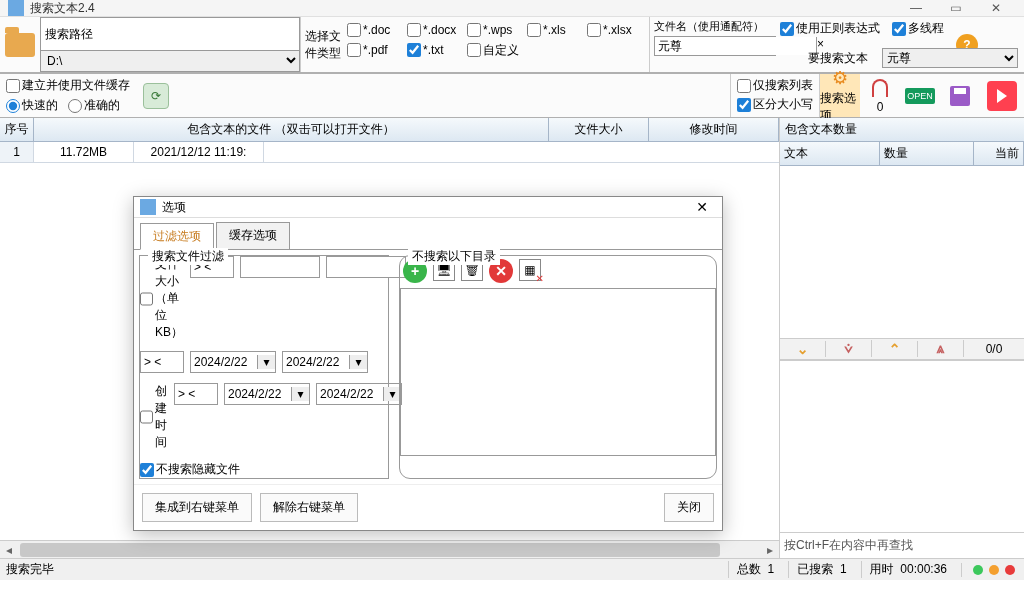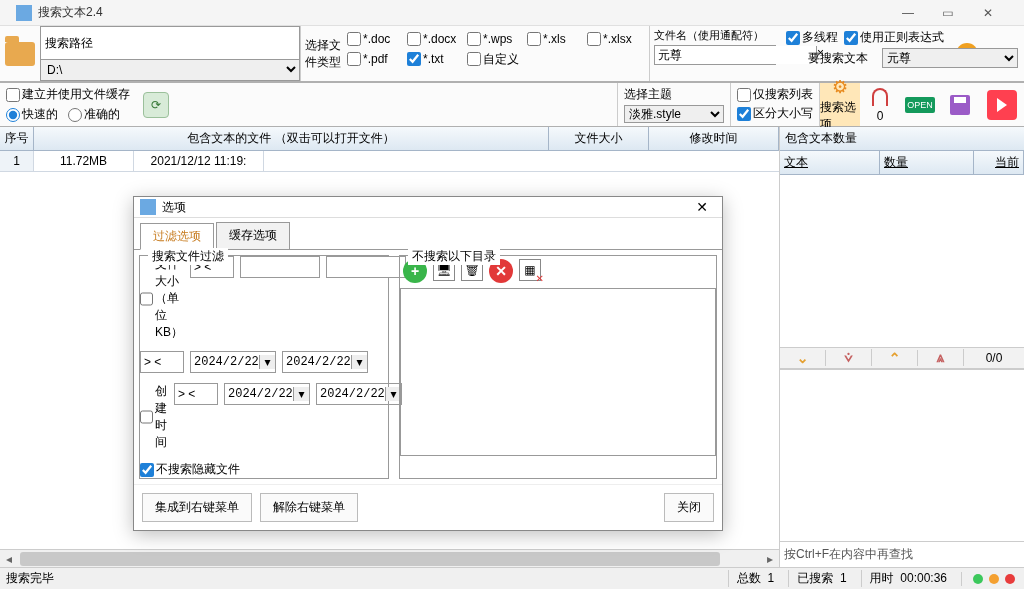--- a/index.html
+++ b/index.html
@@ -1,17 +1,17 @@
 <!DOCTYPE html>
 <html><head>
 <meta charset="utf-8">
 <style>
 * { box-sizing: border-box; margin: 0; padding: 0; font-family: "Microsoft YaHei", sans-serif; font-size: 12px; }
 body { background: #fff; width: 1024px; height: 612px; overflow: hidden; position: relative; }
-.titlebar { height: 26px; display: flex; align-items: center; padding: 0 16px; border-bottom: 1px solid #e0e0e0; background: #f5f5f5; }
+.titlebar { height: 17px; display: flex; align-items: center; padding: 0 8px; border-bottom: 1px solid #e0e0e0; background: #f5f5f5; }
 .titlebar .appicon { width: 16px; height: 16px; background: #6ba9e2; margin-right: 6px; }
 .titlebar .title { color: #333; flex: 1; }
 .titlebar .winbtn { width: 40px; height: 24px; display: inline-flex; align-items: center; justify-content: center; color: #555; }
 .toolbar { display: flex; border-bottom: 1px solid #b0b0b0; background: #fbfbfb; }
 .tb-folder { width: 40px; display: flex; align-items: center; justify-content: center; }
 .folder-icon { width: 30px; height: 24px; background: #e8a94f; border-radius: 3px; position: relative; }
 .folder-icon::before { content:''; position:absolute; top:-6px; left:0; width:14px; height:6px; background:#e8a94f; border-radius:2px 2px 0 0; }
 .tb-path { display:flex; flex-direction:column; border: 1px solid #999; }
 .tb-path input { border:none; padding:1px 4px; height: 32px; }
 .tb-path select { border:none; border-top:1px solid #999; height: 21px; padding: 0 2px; }
@@ -57,21 +57,21 @@
 .gh-time { width: 130px; }
 .grid-row { display:flex; border-bottom:1px solid #d0d8e2; }
 .grid-row .gc { border-right:1px solid #d0d8e2; padding:3px 4px; white-space:nowrap; overflow:hidden; }
 .gc-num { width:34px; text-align:center; background:#eef3f8; }
 .gc-file { flex:1; }
 .gc-size { width:100px; text-align:center; }
 .gc-time { width:130px; text-align:center; }
 .right-pane { flex:1; display:flex; flex-direction:column;}
 .rp-title { background: linear-gradient(#f5f9fc,#dde8f2); border-bottom:1px solid #a5b5c8; padding:3px 5px; }
 .rp-cols { display:flex; background: linear-gradient(#f5f9fc,#dde8f2); border-bottom:1px solid #a5b5c8; }
-.rp-cols .rc { border-right:1px solid #a5b5c8; padding:3px 4px;text-decoration:underline; }
+.rp-cols .rc { border-right:1px solid #a5b5c8; padding:3px 4px; }
 .rc-text { width: 100px; } .rc-count { flex:1; } .rc-cur { width: 50px; text-align:right;}
 .rp-body { flex:1; }
 .rp-nav { display:flex; border-top:1px solid #ccc; border-bottom:1px solid #ccc; background:#f2f2f2; height:22px; align-items:center;}
 .rp-nav .nv { flex:1; text-align:center; border-right:1px solid #ccc; color:#e5a030; font-size:14px; font-weight:bold;}
 .rp-nav .nv.alt { color:#c56060;}
 .rp-nav .cnt { width:60px; text-align:center; }
 .rp-hint { padding:4px; border-top:1px solid #ccc; color:#555; }
 .hscroll { height:18px; background:#f0f0f0; border-top:1px solid #ccc; position:relative; }
 .hscroll .thumb { position:absolute; height:14px; top:2px; background:#c8c8c8; border-radius:3px; }
 .hscroll .arr { position:absolute; top:0; width:18px; height:18px; display:flex; align-items:center; justify-content:center; color:#666;}
@@ -87,27 +87,27 @@
 .dlg-title .di { width:16px; height:16px; background:#6ba9e2; margin-right:6px;}
 .dlg-title .dt { flex:1; }
 .dlg-title .dx { width:28px; text-align:center; font-size:14px;}
 .dlg-tabs { display:flex; padding: 4px 6px 0 6px; border-bottom:1px solid #999;}
 .dlg-tabs .tab { padding: 4px 12px; border:1px solid #999; border-bottom:none; background:#f2f2f2; margin-right:2px; cursor:pointer;}
 .dlg-tabs .tab.active { background:#fff; border-bottom:1px solid #fff; position:relative; top:1px; color:#c77b1e;}
 .dlg-body { flex:1; display:flex; padding:5px; gap:10px;}
 .fieldset { border:1px solid #999; position:relative; }
 .fieldset .legend { position:absolute; top:-8px; left:8px; background:#fff; padding:0 4px; }
 .fs-left { width: 250px; display:flex; flex-direction:column; gap:10px;}
-.fs-right { flex:1; }
+.fs-right { flex:1;border-radius:11px; }
 .filter-row { display:flex; flex-direction:row; gap:6px;}
 .filter-inputs { display:flex; gap:6px;}
 .filter-inputs input, .filter-inputs select { border:1px solid #999; height:22px; padding:0 3px;}
 .small-inp { width:44px;}
 .date-inp { width:86px; display:flex; border:1px solid #999; height:22px; align-items:center;}
-.date-inp span { flex:1; padding-left:3px;font-family:Liberation Mono, monospace;}
+.date-inp span { flex:1; padding-left:3px;}
 .date-inp .dd { width:18px; text-align:center; background:#eee; border-left:1px solid #999;}
 .dir-toolbar { display:flex; gap:6px; padding: 3px;}
 .rnd { width:24px; height:24px; border-radius:50%; display:flex; align-items:center; justify-content:center; color:#fff; font-weight:bold; font-size:14px;}
 .rnd.add { background:#39b54a;} .rnd.rm { background:#e23939;}
 .sqico { width:22px; height:22px; border:1px solid #888; display:flex; align-items:center; justify-content:center;}
 .dir-list { border:1px solid #999; height: 168px; margin-top:2px;}
 .dlg-footer { display:flex; padding:8px; gap:8px; border-top:1px solid #eee;}
 .dlg-footer .btn { border:1px solid #bbb; padding:5px 12px; background:#fafafa; cursor:pointer;}
 .dlg-footer .spacer { flex:1;}
 </style>
@@ -168,30 +168,30 @@
         <span>自定义</span>
       </label>
   </div>
   <div class="tb-filename">
     <div class="lbl">文件名（使用通配符）</div>
     <div class="inp">
       <input value="元尊" style="">
       <div class="x">×</div>
     </div>
   </div>
+  <div class="tb-right" style="padding-left:0;">
+    <label class="chk">
+        <input type="checkbox" checked="" style="">
+        <span>使用正则表达式</span>
+      </label>
+  </div>
   <div class="tb-right">
     <label class="chk">
         <input type="checkbox" checked="" style="">
         <span>多线程</span>
-      </label>
-  </div>
-  <div class="tb-right" style="padding-left:0;">
-    <label class="chk">
-        <input type="checkbox" checked="" style="">
-        <span>使用正则表达式</span>
       </label>
   </div>
   <div class="help-icon" style="align-self:center; margin:0 6px;">?</div>
   <div class="tb-searchtext" style="position:absolute; left:808px; top:46px; border:none;">
   </div>
 </div>
 
 <div class="toolbar" style="border-top:none;">
   <div style="width:808px;"></div>
 </div>
@@ -220,24 +220,20 @@
       <label class="chk">
           <input type="radio" name="m" style="">
           <span>准确的</span>
         </label>
     </div>
   </div>
   <div class="tb2-refresh">
       <div class="refresh-ico">⟳</div>
     </div>
   <div class="tb2-spacer"></div>
-  <div class="tb2-theme">
-    <div>选择主题</div>
-    <select><option>淡雅.style</option></select>
-  </div>
   <div class="tb2-opts">
     <label class="chk">
         <input type="checkbox" style="">
         <span>仅搜索列表</span>
       </label>
     <label class="chk">
         <input type="checkbox" checked="" style="">
         <span>区分大小写</span>
       </label>
   </div>

